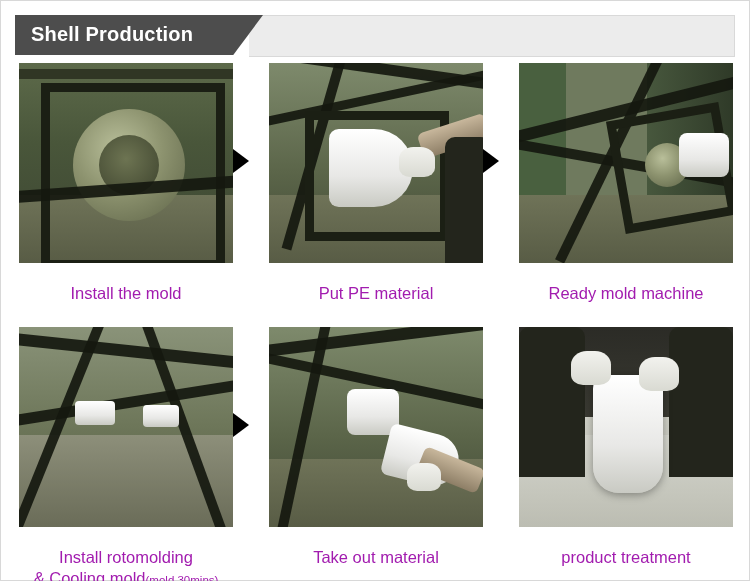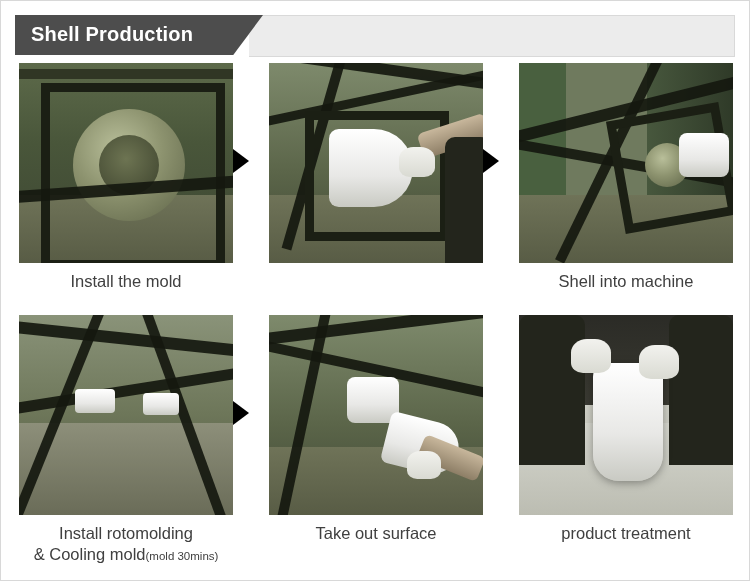--- a/index.html
+++ b/index.html
@@ -81,23 +81,23 @@
     padding: 0 18px;
   }
   .photo {
     position: relative;
     width: 214px;
     height: 200px;
     overflow: hidden;
     background: #2a2d24;
   }
   .caption {
-    margin-top: 8px;
+    margin-top: 20px;
     font-size: 16.5px;
-    color: #404040;
+    color: #a21caf;
     text-align: center;
     line-height: 1.25;
     min-height: 40px;
   }
   .caption .small {
     font-size: 11.5px;
   }
   .arrow {
     position: absolute;
     right: 2px;
@@ -231,36 +231,39 @@
           <div class="bg-floor"></div>
           <div class="beam" style="left:-20px; top:0px; width:260px; height:11px; transform:rotate(8deg);"></div>
           <div class="beam" style="left:-20px; top:30px; width:260px; height:9px; transform:rotate(-12deg);"></div>
           <div class="beam" style="left:40px; top:-10px; width:10px; height:200px; transform:rotate(16deg);"></div>
           <div class="frame-rect" style="left:36px; top:48px; width:126px; height:112px;"></div>
           <div class="white-part" style="left:60px; top:66px; width:84px; height:78px; border-radius:10px 40px 40px 10px;"></div>
           <div class="arm" style="left:150px; top:60px; width:70px; height:26px; transform:rotate(-18deg);"></div>
           <div class="glove" style="left:130px; top:84px; width:36px; height:30px;"></div>
           <div class="person-dark" style="left:176px; top:74px; width:46px; height:126px;"></div>
         </div>
+        <div class="caption">
+          <span>Put PE material</span>
+        </div>
         <div class="arrow"></div>
       </div>
 
       <div class="cell">
         <div class="photo">
           <div class="ph bg-green-wall"></div>
           <div class="bg-floor"></div>
           <div class="beam" style="left:-20px; top:40px; width:260px; height:12px; transform:rotate(-14deg);"></div>
           <div class="beam" style="left:-20px; top:96px; width:260px; height:10px; transform:rotate(10deg);"></div>
           <div class="beam" style="left:86px; top:-20px; width:10px; height:230px; transform:rotate(26deg);"></div>
           <div class="frame-rect" style="left:96px; top:48px; width:96px; height:96px; transform:rotate(-10deg);"></div>
           <div class="mold-ring" style="left:126px; top:80px; width:44px; height:44px;"></div>
           <div class="white-part" style="left:160px; top:70px; width:50px; height:44px; border-radius:8px;"></div>
         </div>
         <div class="caption">
-          <span>Shell into machine</span>
+          <span>Ready mold machine</span>
         </div>
       </div>
     </div>
 
     <div class="row">
 
       <div class="cell">
         <div class="photo">
           <div class="ph bg-factory3"></div>
           <div class="bg-floor2"></div>
@@ -286,21 +289,21 @@
           <div class="bg-floor"></div>
           <div class="beam" style="left:-20px; top:4px; width:260px; height:12px; transform:rotate(-7deg);"></div>
           <div class="beam" style="left:-20px; top:50px; width:260px; height:10px; transform:rotate(12deg);"></div>
           <div class="beam" style="left:30px; top:-20px; width:10px; height:240px; transform:rotate(12deg);"></div>
           <div class="white-part" style="left:78px; top:62px; width:52px; height:46px; border-radius:8px;"></div>
           <div class="white-part" style="left:116px; top:104px; width:74px; height:52px; border-radius:8px 30px 30px 8px; transform:rotate(14deg);"></div>
           <div class="arm" style="left:150px; top:130px; width:64px; height:26px; transform:rotate(22deg);"></div>
           <div class="glove" style="left:138px; top:136px; width:34px; height:28px;"></div>
         </div>
         <div class="caption">
-          <span>Take out surface</span>
+          <span>Take out material</span>
         </div>
       </div>
 
       <div class="cell">
         <div class="photo">
           <div class="ph" style="background:linear-gradient(180deg,#2b2b26 0%,#3a3a32 45%,#cfd0c6 45%,#b9bab0 100%);"></div>
           <div class="tarp" style="left:0; top:108px; width:214px; height:92px;"></div>
           <div class="person-dark" style="left:0px; top:0px; width:66px; height:150px;"></div>
           <div class="person-dark" style="left:150px; top:0px; width:64px; height:150px;"></div>
           <div class="white-part" style="left:74px; top:48px; width:70px; height:118px; border-radius:14px 14px 26px 26px; box-shadow:0 2px 8px rgba(0,0,0,.35);"></div>

